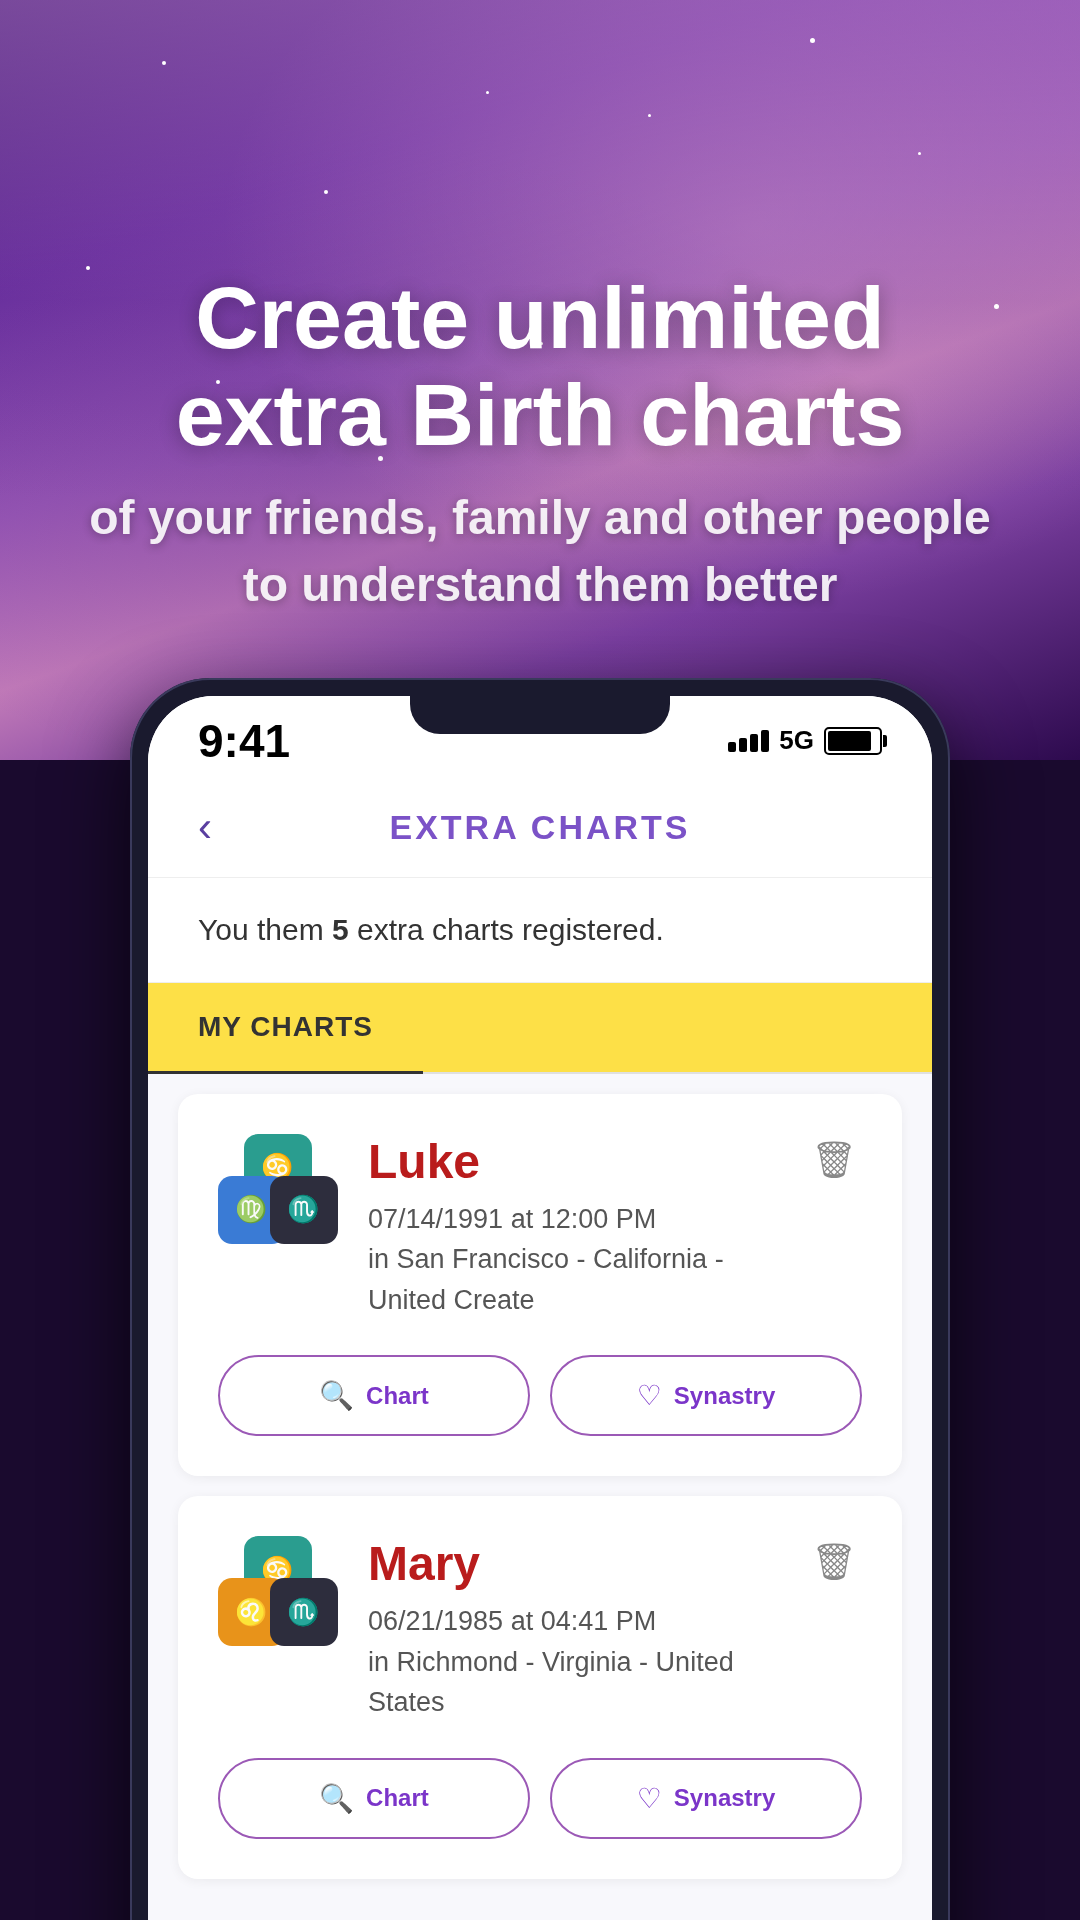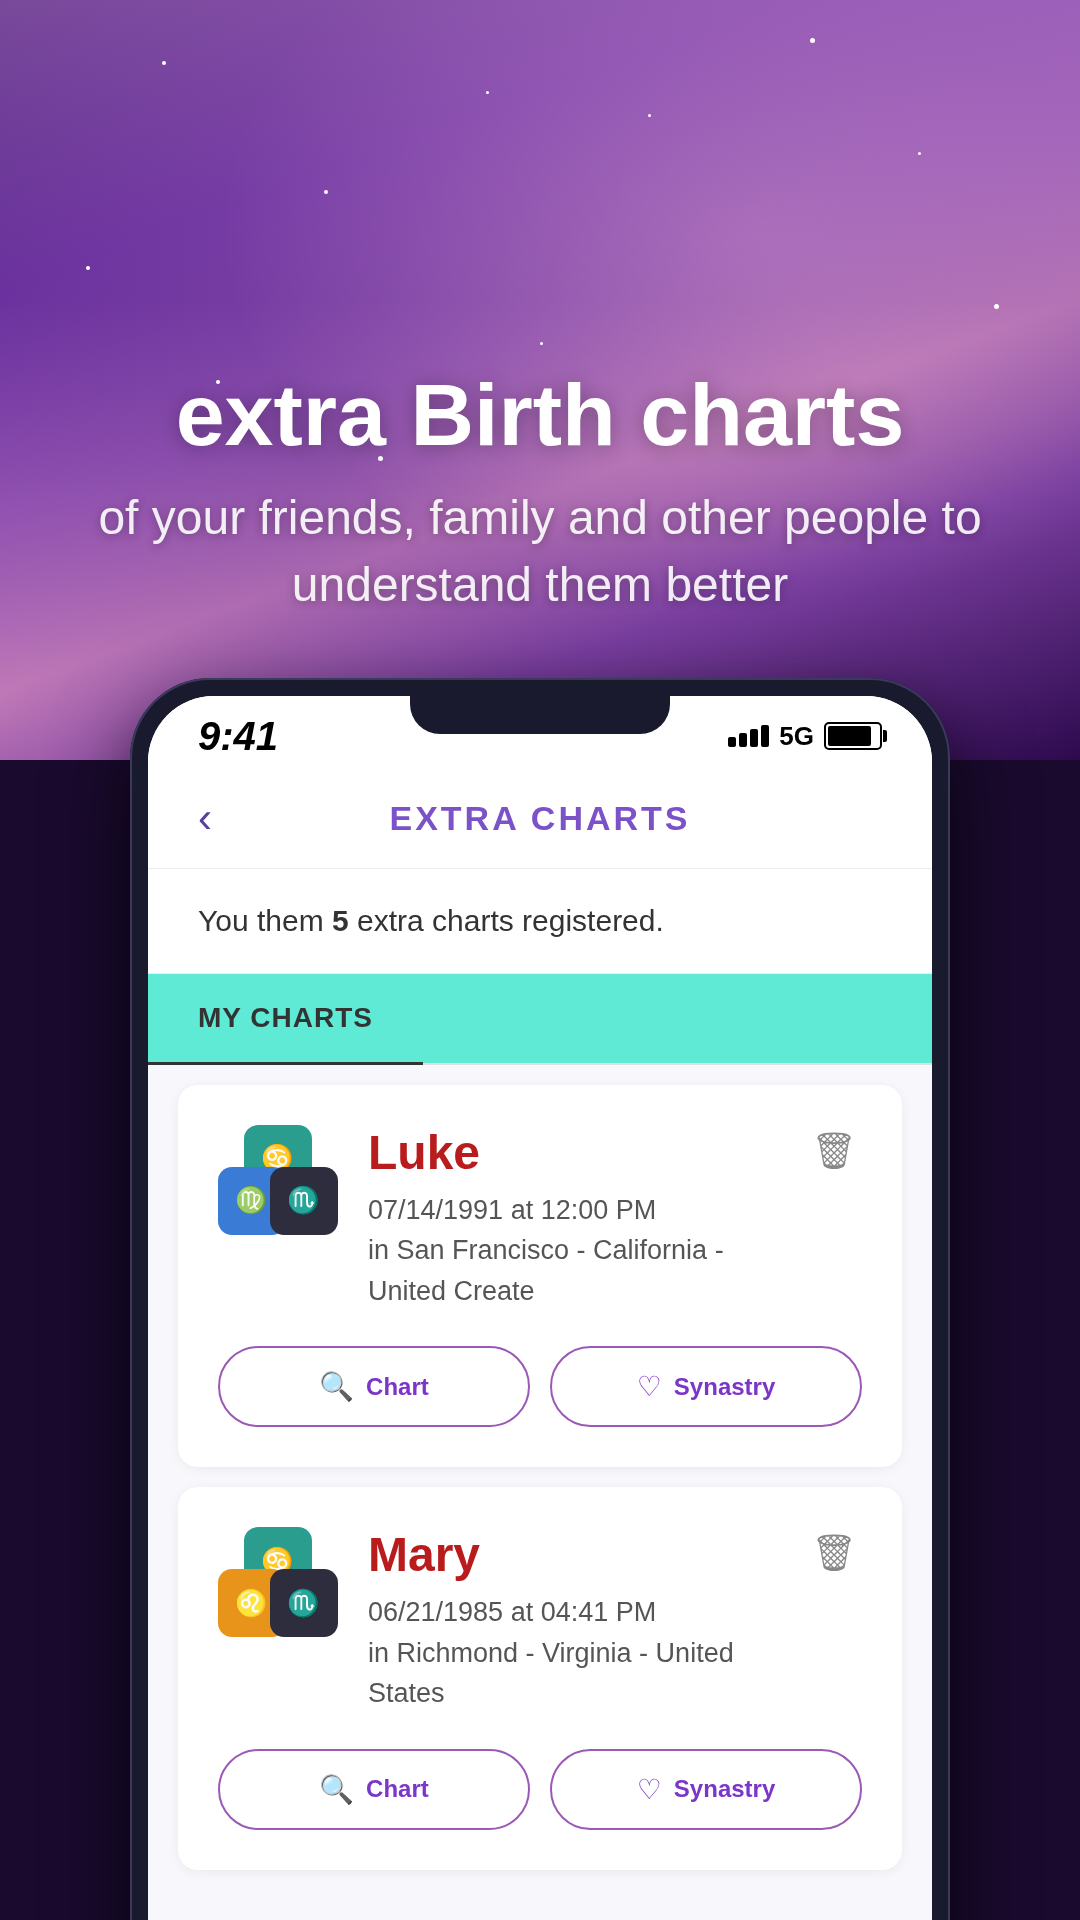--- a/index.html
+++ b/index.html
@@ -55,21 +55,21 @@
     }
     .hero-title-main {
       font-size: 88px;
       font-weight: 800;
       color: white;
       line-height: 1.1;
       text-shadow: 0 2px 20px rgba(0,0,0,0.3);
     }
     .hero-subtitle {
       font-size: 48px;
-      font-weight: 400;
+      font-weight: 700;
       color: rgba(255,255,255,0.9);
       line-height: 1.4;
       margin-top: 20px;
       text-shadow: 0 2px 10px rgba(0,0,0,0.3);
     }
 
     
     .phone-container {
       position: relative;
       z-index: 5;
@@ -93,24 +93,23 @@
 
     
     .status-bar {
       display: flex;
       justify-content: space-between;
       align-items: center;
       padding: 18px 50px 10px;
       background: white;
     }
     .status-time {
-      font-size: 40px;
+      font-size: 46px;
       font-weight: 600;
       color: #000;
-      font-style: italic;
     }
     .status-icons {
       display: flex;
       align-items: center;
       gap: 10px;
     }
     .signal-bars {
       display: flex;
       align-items: flex-end;
       gap: 3px;
@@ -207,21 +206,21 @@
       font-size: 30px;
       color: #333;
       border-bottom: 1px solid #eee;
     }
     .info-text strong {
       font-weight: 700;
     }
 
     
     .tabs-container {
-      background: #5eead4;
+      background: #fde047;
       display: flex;
       border-bottom: 2px solid #e0e0e0;
     }
     .tab {
       padding: 28px 50px;
       font-size: 28px;
       font-weight: 600;
       letter-spacing: 1px;
       cursor: pointer;
       position: relative;
@@ -342,21 +341,21 @@
     <div class="star" style="width:5px;height:5px;top:40%;left:92%"></div>
     <div class="star" style="width:3px;height:3px;top:45%;left:50%"></div>
     <div class="star" style="width:4px;height:4px;top:50%;left:20%"></div>
     <div class="star" style="width:3px;height:3px;top:55%;left:70%"></div>
     <div class="star" style="width:5px;height:5px;top:60%;left:35%"></div>
   </div>
 </div>
 
 <div class="hero-section">
   <div class="hero-title-main">
-    <br>
+    <span>Create unlimited</span><br>
     <span>extra Birth charts</span>
   </div>
   <div class="hero-subtitle">of your friends, family and other people to understand them better</div>
 </div>
 
 <div class="phone-container">
   <div class="phone-outer">
     <div class="phone-inner">
 
       <div class="status-bar">

